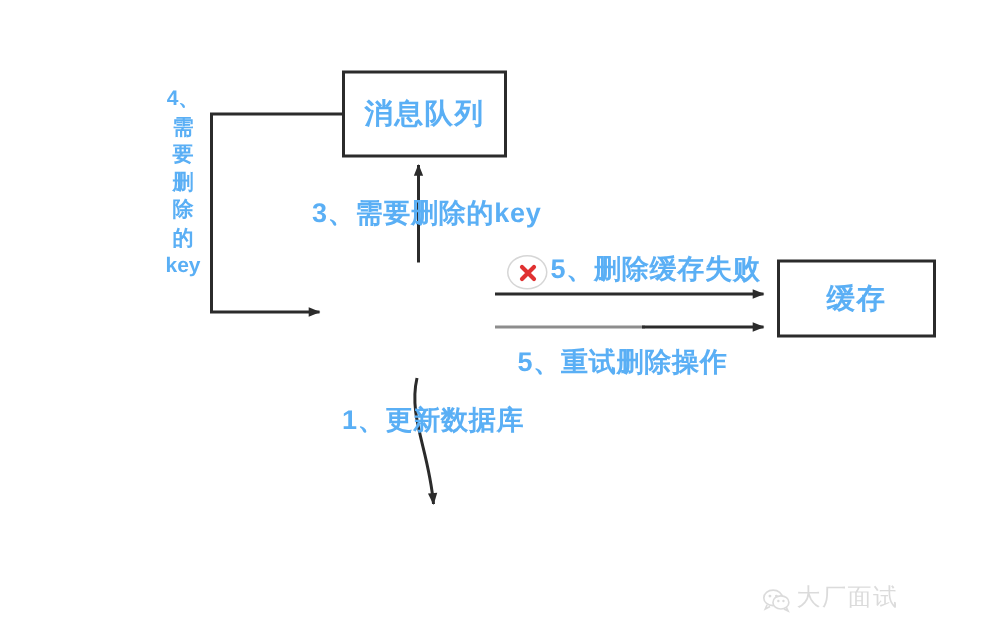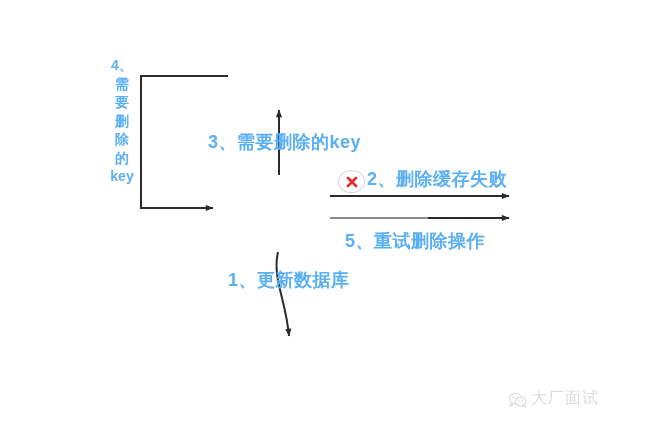--- a/index.html
+++ b/index.html
@@ -153,27 +153,33 @@
     <path d="M228,76 L141,76 L141,208 L213,208" fill="none" stroke="#2b2b2b" stroke-width="2" marker-end="url(#arrow)"></path>
 
     <line x1="330" y1="196" x2="509" y2="196" stroke="#2b2b2b" stroke-width="2" marker-end="url(#arrow)"></line>
 
     <line x1="330" y1="218" x2="430" y2="218" stroke="#8d8d8d" stroke-width="2"></line>
     <line x1="428" y1="218" x2="509" y2="218" stroke="#2b2b2b" stroke-width="2" marker-end="url(#arrow)"></line>
 
     <path d="M278,252 C272,278 286,300 289,336" fill="none" stroke="#2b2b2b" stroke-width="2" marker-end="url(#arrow)"></path>
   </svg>
 
-
-
+  <div class="node" id="node-mq">
+    <span>消息队列</span>
+  </div>
+
+
+  <div class="node" id="node-cache">
+    <span>缓存</span>
+  </div>
 
 
   <div class="flow-label" id="label-1">1、更新数据库</div>
 
-  <div class="flow-label" id="label-2">2、删除缓存失败</div>
+  <div class="flow-label" id="label-2">5、删除缓存失败</div>
 
   <div class="flow-label" id="label-3">3、需要删除的key</div>
 
   <div class="flow-label" id="label-5">5、重试删除操作</div>
 
   <div id="label-4">
     <span class="ch">4、</span>
     <span class="ch">需</span>
     <span class="ch">要</span>
     <span class="ch">删</span>

